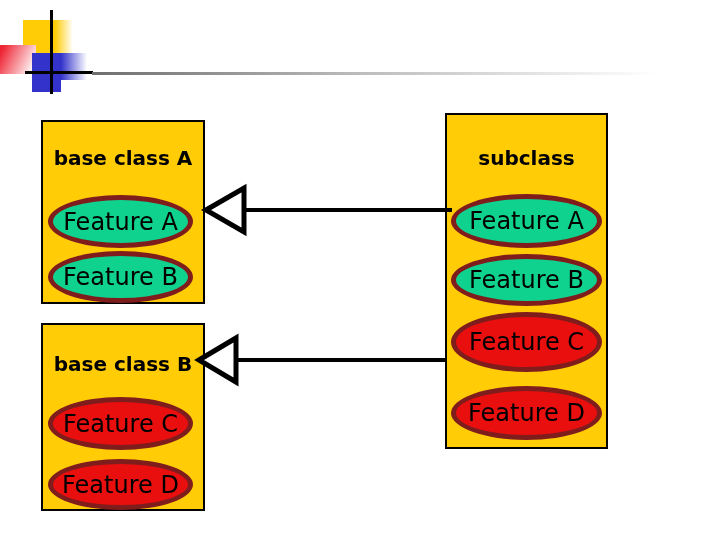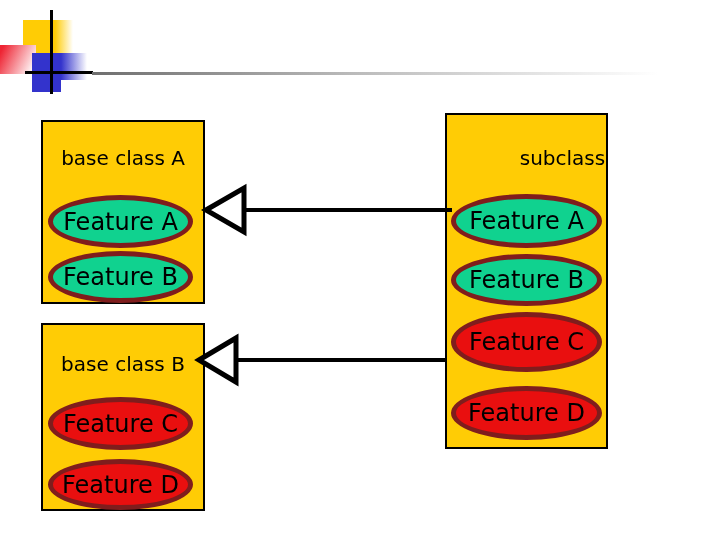--- a/index.html
+++ b/index.html
@@ -52,35 +52,36 @@
     letter-spacing: 0px;
     white-space: nowrap;
   }
 
   
   .class-box {
     position: absolute;
     background: #ffcc05;
     border: 2px solid #000;
     box-sizing: border-box;
+    font-weight: bold;
   }
   .box-a   { left: 41px;  top: 120px; width: 164px; height: 184px; }
   .box-b   { left: 41px;  top: 323px; width: 164px; height: 188px; }
   .box-sub { left: 445px; top: 113px; width: 163px; height: 336px; }
 
   .box-label {
     position: absolute; left: 0; width: 100%;
     text-align: center;
     font-size: 20px;
     color: #000;
     white-space: nowrap;
   }
   .box-a .box-label   { top: 24px; }
   .box-b .box-label   { top: 27px; }
-  .box-sub .box-label { top: 31px; margin-left: 36px; }
+  .box-sub .box-label { top: 31px; }
 
   
   .feature {
     position: absolute;
     border: 5px solid #7f1d1d;
     border-radius: 50%;
     box-sizing: border-box;
     display: flex;
     align-items: center;
     justify-content: center;

